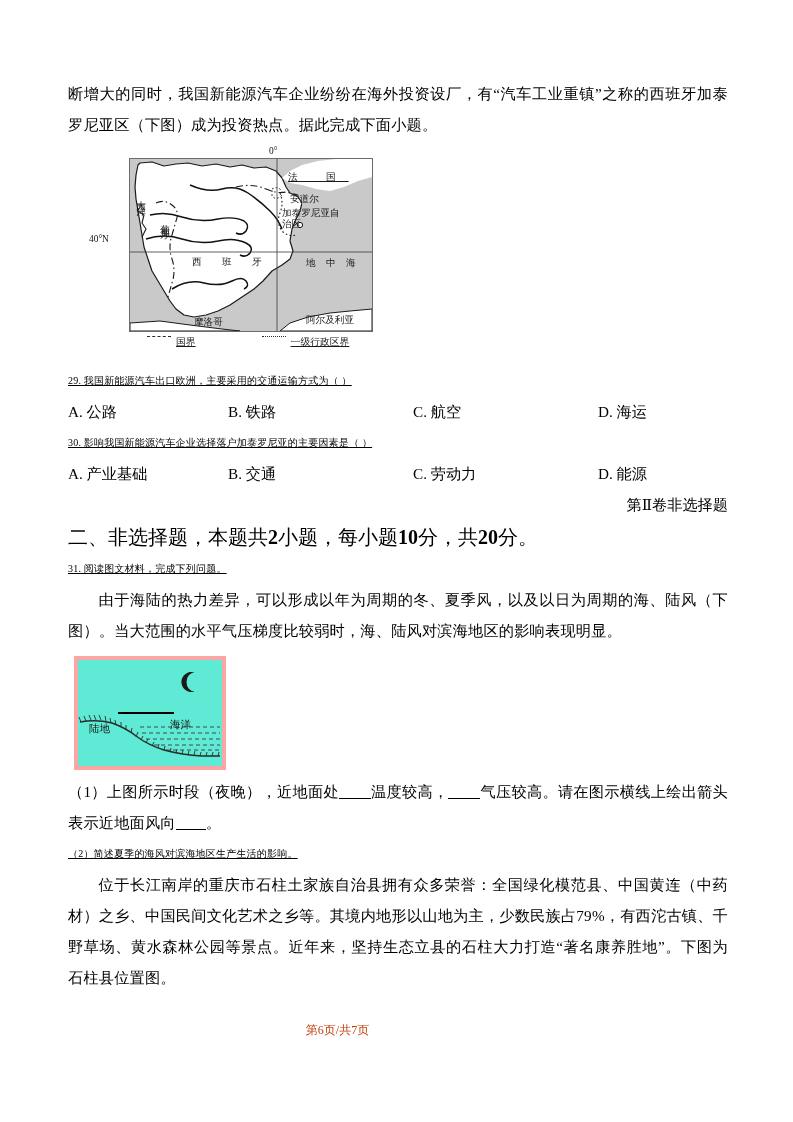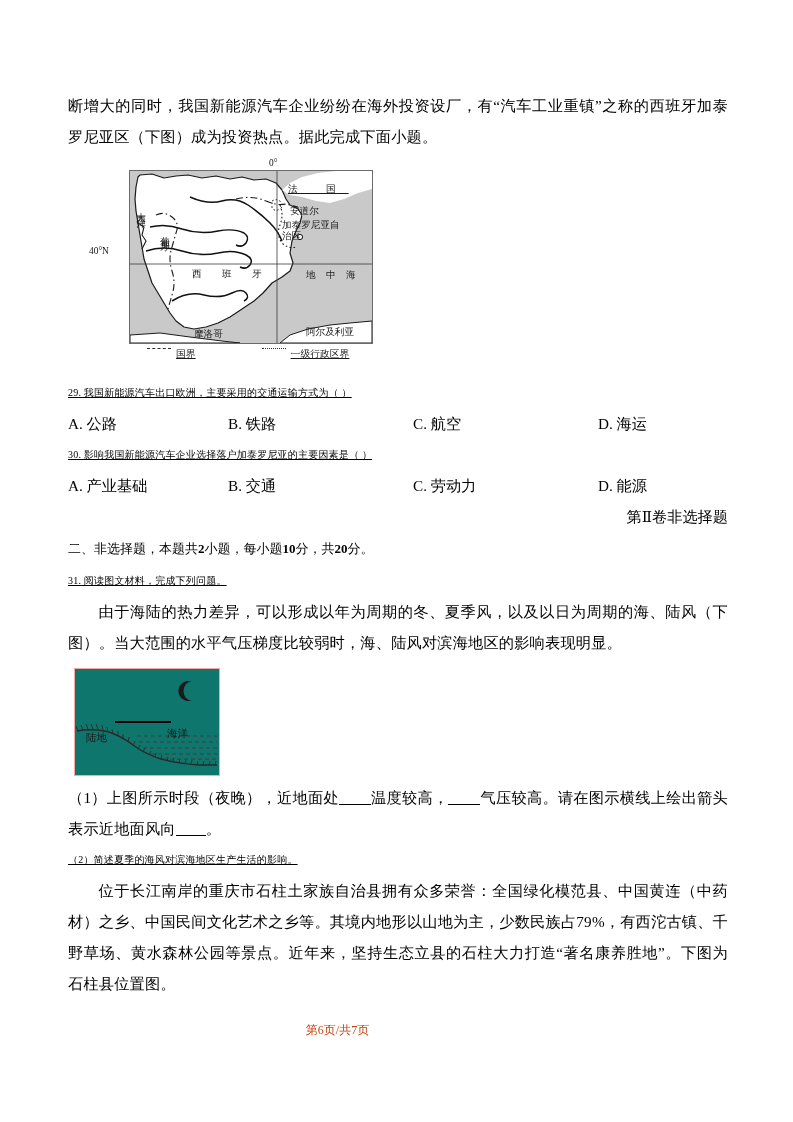--- a/index.html
+++ b/index.html
@@ -20,21 +20,20 @@
     left: 0; top: 0;
     width: 793px;
     height: 1122px;
     background: #fff;
   }
   .content {
     position: absolute;
     left: 68px;
     top: 78px;
     width: 660px;
-    margin-top: 12px;
   }
   .para {
     font-size: 15.2px;
     line-height: 31px;
     text-align: justify;
     text-justify: inter-ideograph;
     margin: 0 0 0 0;
     letter-spacing: 0.2px;
   }
   .para.indent { text-indent: 2em; }
@@ -56,21 +55,21 @@
   .opt-b { width: 185px; }
   .opt-c { width: 185px; }
   .opt-d { width: 130px; }
   .center-title {
     text-align: right;
     font-size: 15.2px;
     line-height: 32px;
     margin: 0;
   }
   .section-head {
-    font-size: 13px;
+    font-size: 20px;
     line-height: 32px;
     margin: 0;
   }
   .section-head b { font-weight: bold; }
   .blank-u {
     display: inline-block;
     border-bottom: 1px solid #000;
     width: 32px;
     vertical-align: -2px;
   }
@@ -139,22 +138,22 @@
     border-top: 1.4px dotted #2a2a2a;
     margin-right: 5px;
   }
 
   
   .fig-breeze {
     position: relative;
     width: 144px;
     height: 106px;
     margin: 10px 0 6px 6px;
-    border: 1px solid #fca5a5;
-    background: #0f766e;
+    border: 4px solid #fca5a5;
+    background: #5eead4;
   }
   .moon { position: absolute; right: 22px; top: 11px; }
   .breeze-label {
     position: absolute;
     font-size: 10.5px;
     color: #151515;
     white-space: nowrap;
   }
   .lbl-land { left: 11px; top: 62px; }
   .lbl-sea  { left: 92px; top: 58px; }

